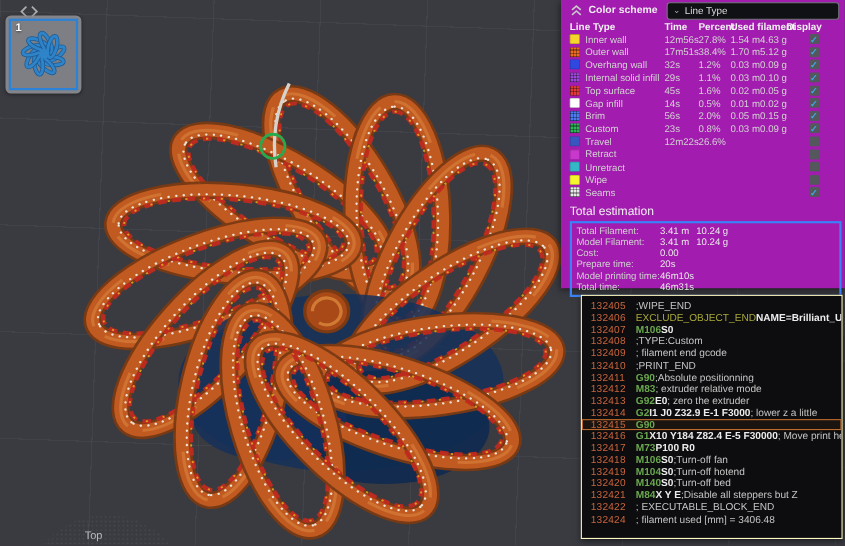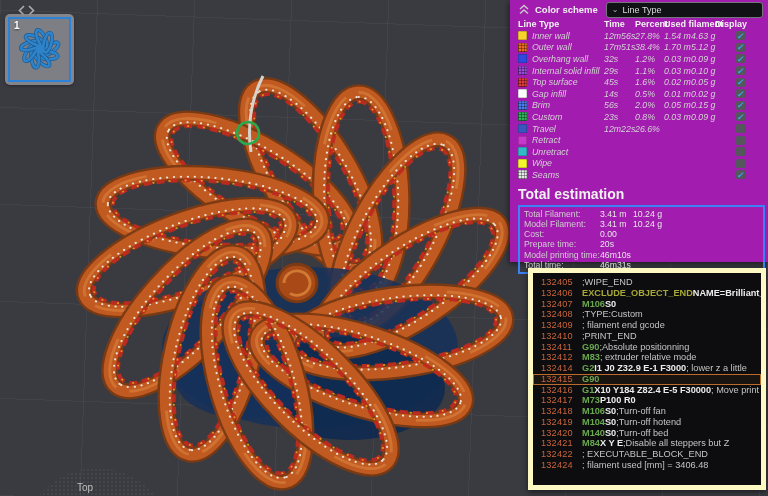--- a/index.html
+++ b/index.html
@@ -50,53 +50,53 @@
     padding:0 5px;color:#DCDCDC;font-size:9px;
   }
   .dropdown .chev{color:#ADAEB3;font-size:8px;line-height:8px}
   .cols-row{
     display:grid;grid-template-columns:86px 31px 29px 51px 1fr;
     padding:0 4px 0 8px;height:13px;align-items:center;
     font-weight:bold;color:#F2F2F2;font-size:9px;white-space:nowrap;
   }
   .legend-rows .lrow{
     display:grid;grid-template-columns:14px 72px 31px 29px 27px 24px 1fr;
-    padding:0 4px 0 8px;height:11.6px;align-items:center;white-space:nowrap;color:#D2D2D2;font-style:italic;
+    padding:0 4px 0 8px;height:11.6px;align-items:center;white-space:nowrap;color:#D2D2D2;
   }
   .swatch{width:9px;height:9px;border-radius:1px;box-shadow:inset 0 0 0 .5px rgba(0,0,0,.35)}
   .swatch.pat{
     background-image:
       repeating-linear-gradient(0deg, rgba(0,0,0,.32) 0 1px, transparent 1px 3px),
       repeating-linear-gradient(90deg, rgba(0,0,0,.32) 0 1px, transparent 1px 3px);
   }
   .chk{
     width:9px;height:9px;background:#54575C;border-radius:1.5px;justify-self:center;
     display:flex;align-items:center;justify-content:center;font-size:8.5px;line-height:8px;
     color:transparent;
   }
   .chk.on{color:#41A6E8;font-weight:bold}
-  .total-title{font-weight:bold;color:#F0F0F0;font-size:14px;padding:5px 8px 3px}
+  .total-title{font-weight:normal;color:#F0F0F0;font-size:11px;padding:5px 8px 3px}
   .total-box{margin:0 4px 0 8px;border:2px solid #3b82f6;padding:2px 0 2px 4px}
   .trow{display:grid;grid-template-columns:76px 33px auto;height:10.2px;align-items:center;font-size:8.7px;white-space:nowrap}
   .trow .lbl{color:#CFCFCF}
   .trow .val{color:#E8E8E8}
   
   .gcode{
     position:absolute;left:528px;top:268px;width:238px;height:222px;box-sizing:border-box;
-    background:#0D0D0F;border:5px solid #fef9c3;padding:4px 0 0 0;
+    background:#0D0D0F;border:1px solid #fef9c3;padding:4px 0 0 0;
     font-size:9.2px;overflow:hidden;box-shadow:0 2px 6px rgba(0,0,0,.55);
   }
   .gline{
     display:flex;height:10.75px;line-height:10.75px;white-space:nowrap;overflow:hidden;
     padding:0 2px 0 8px;box-sizing:border-box;
   }
   .gline.hl{outline:1px solid #BC6B2E;outline-offset:-1px;background:rgba(188,107,46,.07)}
   .gnum{color:#C9643C;width:33px;flex:none;margin-right:8px;letter-spacing:.2px}
   .t-cmd{color:#6AA84F;font-weight:bold}
-  .t-key{color:#A8A838;font-weight:bold}
+  .t-key{color:#A8A838;font-weight:normal}
   .t-param{color:#ECECEC;font-weight:bold}
   .t-com{color:#C4C4C4}
 </style>
 </head>
 <body>
 
 <div id="viewport">
   <svg id="model-svg" xmlns="http://www.w3.org/2000/svg">
       <g transform="translate(0 17) scale(1 0.94)">
         <g>
@@ -477,20 +477,26 @@
       <span class="gnum">132411</span>
       <span class="t-cmd">G90</span>
       <span class="t-com"> ;Absolute positionning</span>
     </div>
     <div class="gline">
       <span class="gnum">132412</span>
       <span class="t-cmd">M83</span>
       <span class="t-com"> ; extruder relative mode</span>
     </div>
     <div class="gline">
+      <span class="gnum">132413</span>
+      <span class="t-cmd">G92</span>
+      <span class="t-param"> E0</span>
+      <span class="t-com"> ; zero the extruder</span>
+    </div>
+    <div class="gline">
       <span class="gnum">132414</span>
       <span class="t-cmd">G2</span>
       <span class="t-param"> I1 J0 Z32.9 E-1 F3000</span>
       <span class="t-com"> ; lower z a little</span>
     </div>
     <div class="gline hl">
       <span class="gnum">132415</span>
       <span class="t-cmd">G90</span>
     </div>
     <div class="gline">

